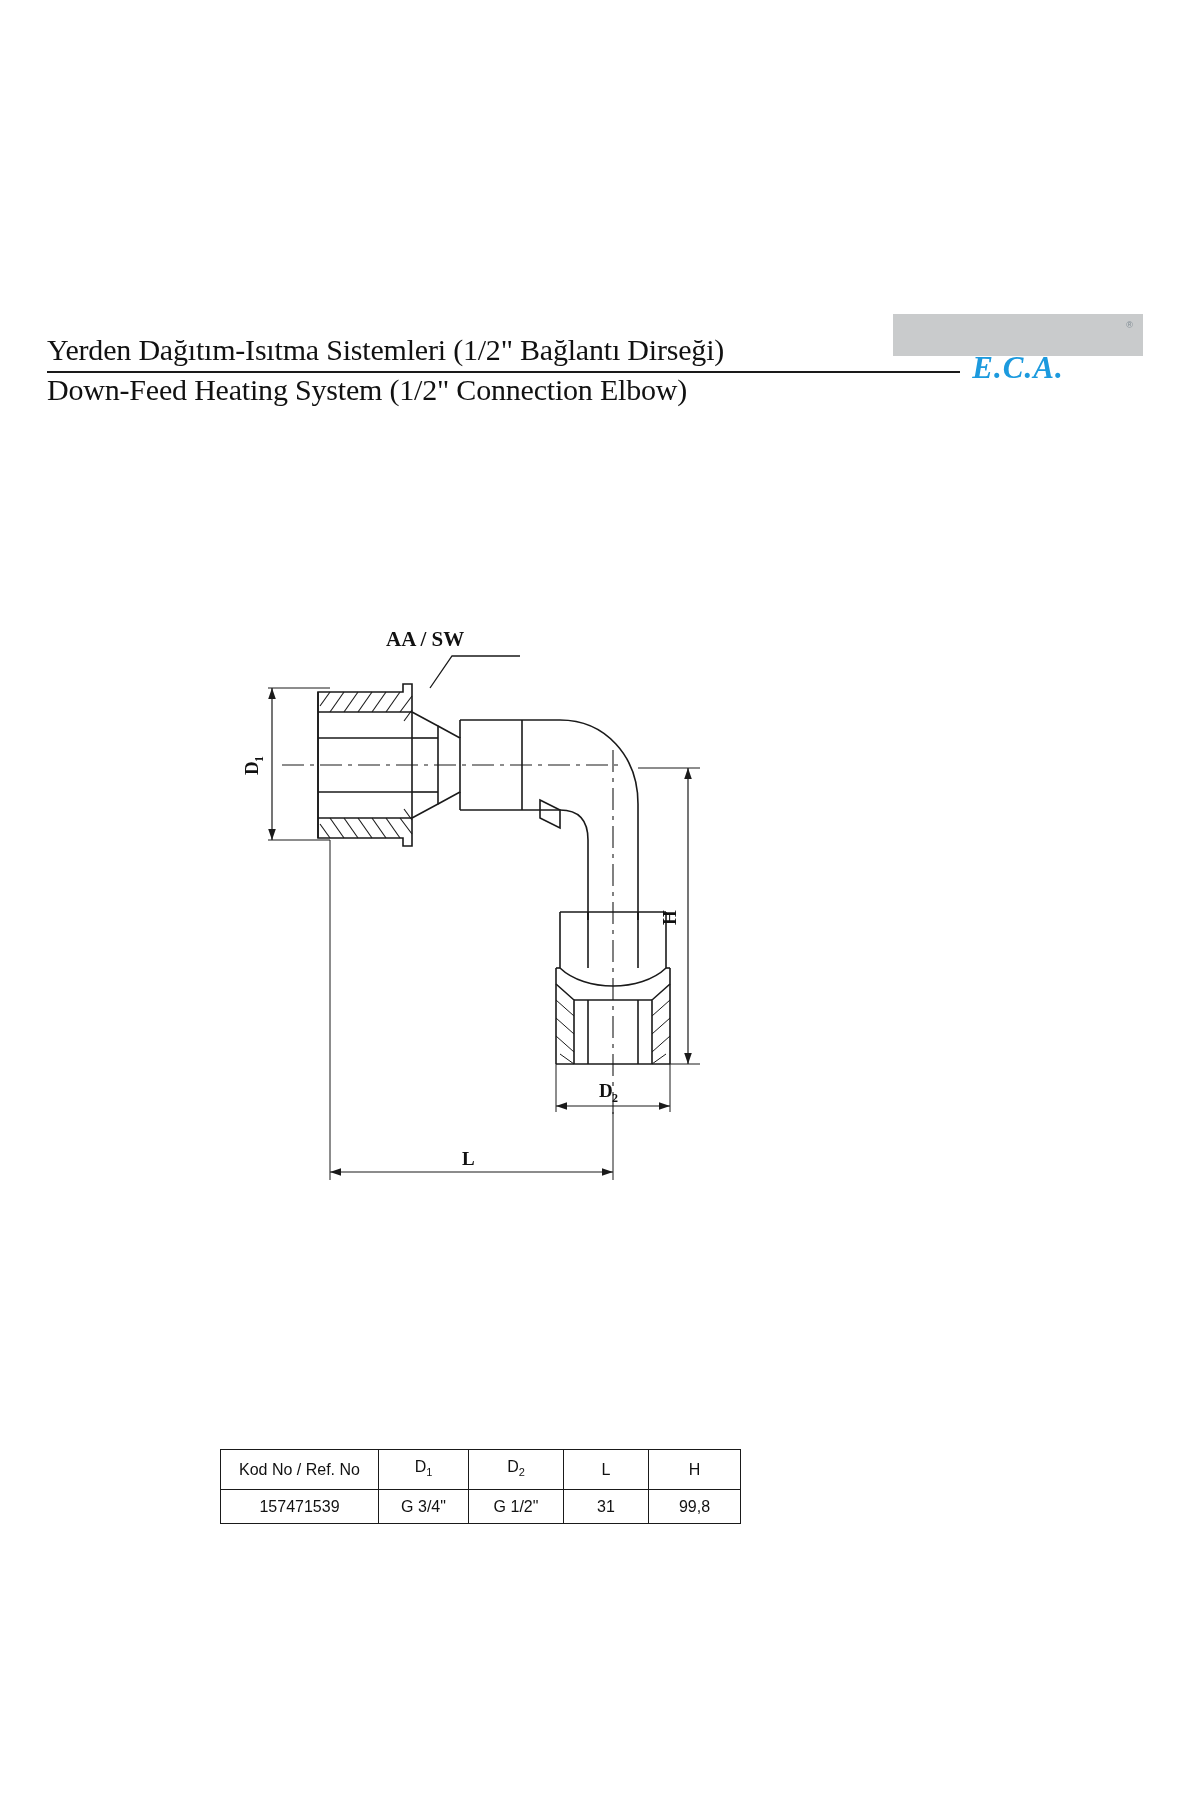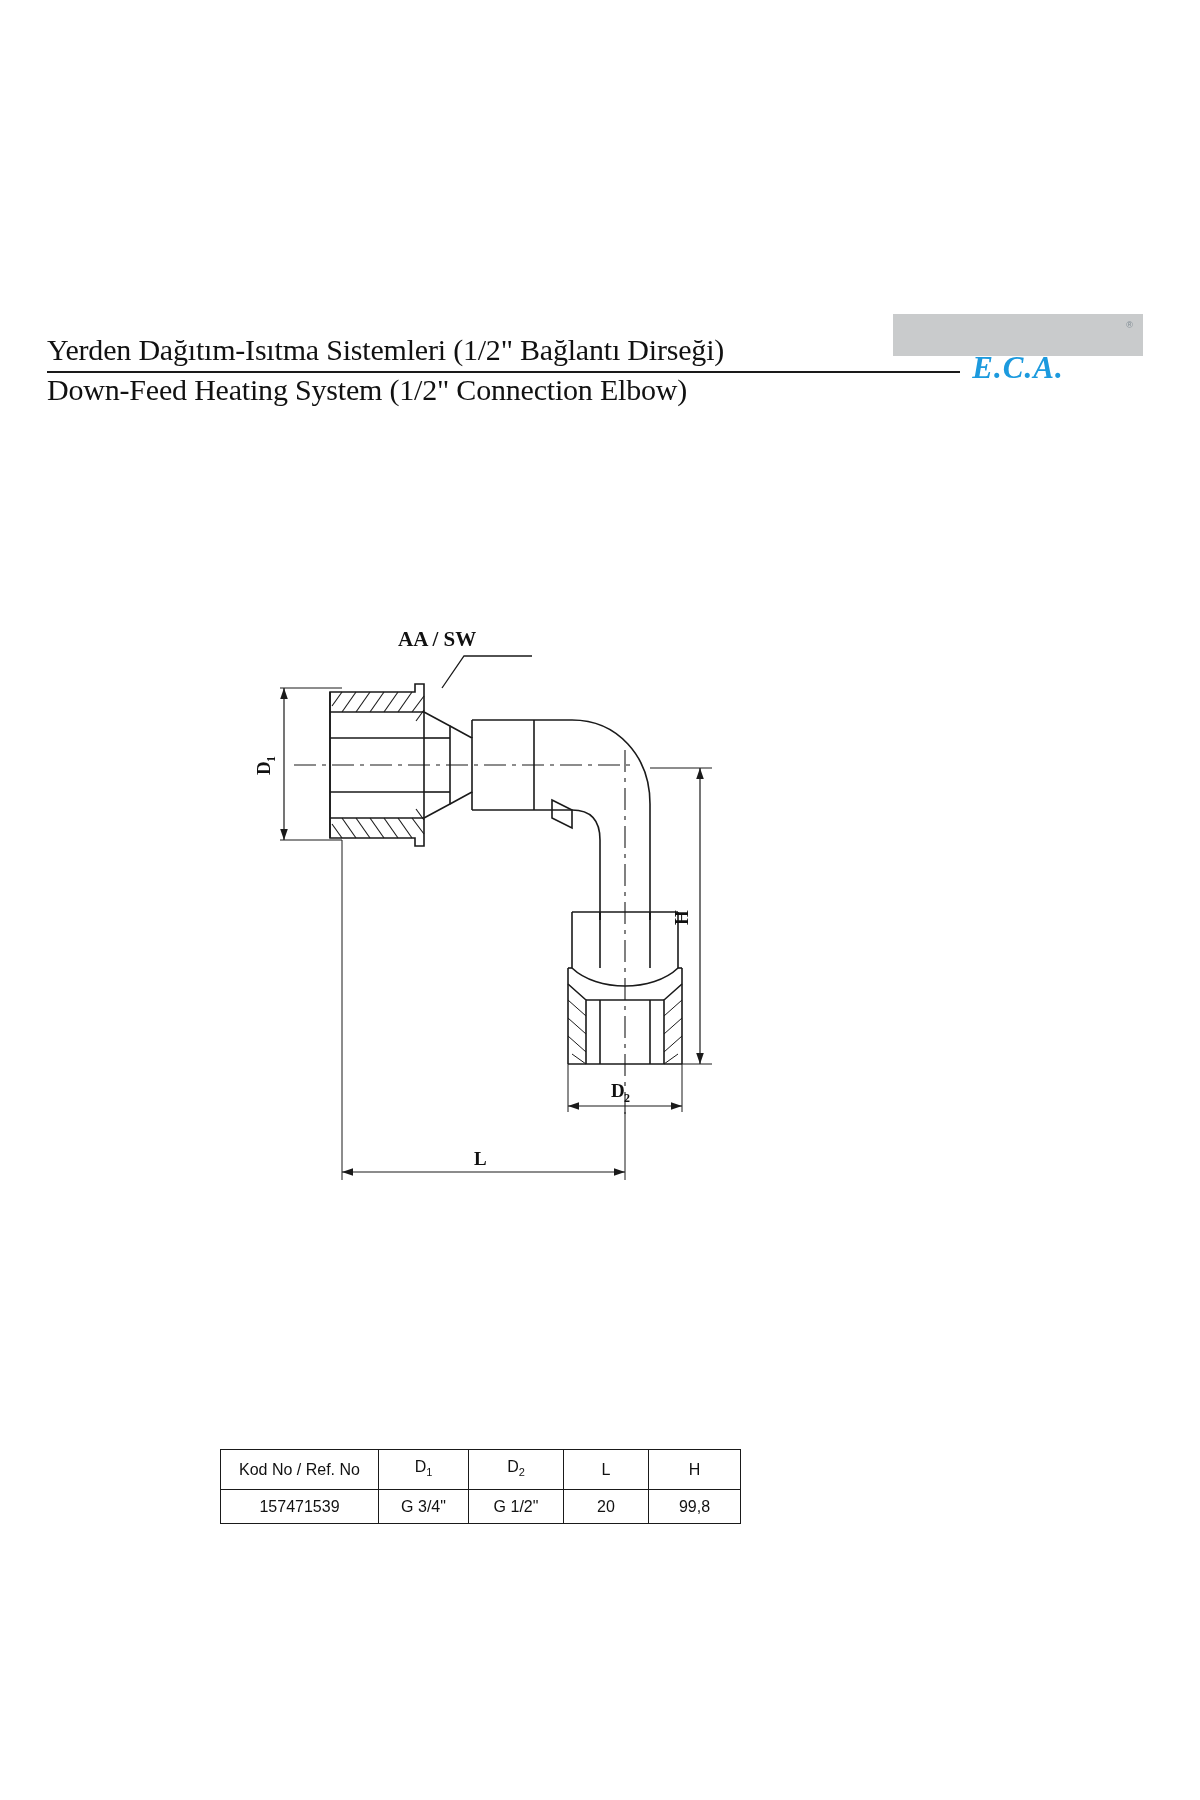--- a/index.html
+++ b/index.html
@@ -63,21 +63,21 @@
   #title-rule {
     position: absolute;
     left: 47px; top: 371px;
     width: 913px; height: 2px;
     background: #1a1a1a;
   }
 
   
   #drawing {
     position: absolute;
-    left: 12px; top: 560px;
+    left: 0px; top: 560px;
     width: 1112px; height: 660px;
   }
 
   
   #spec-table {
     position: absolute;
     left: 220px; top: 1449px;
     border-collapse: collapse;
     font-family: "Liberation Sans", sans-serif;
     font-size: 16px;
@@ -277,19 +277,19 @@
         <th class="c2"><span>D</span><sub>2</sub></th>
         <th class="c3"><span>L</span></th>
         <th class="c4"><span>H</span></th>
       </tr>
     </thead>
     <tbody>
       <tr>
         <td class="c0">157471539</td>
         <td class="c1">G 3/4"</td>
         <td class="c2">G 1/2"</td>
-        <td class="c3">20</td>
+        <td class="c3">31</td>
         <td class="c4">99,8</td>
       </tr>
     </tbody>
   </table>
 
 </div>
 
 </body></html>

